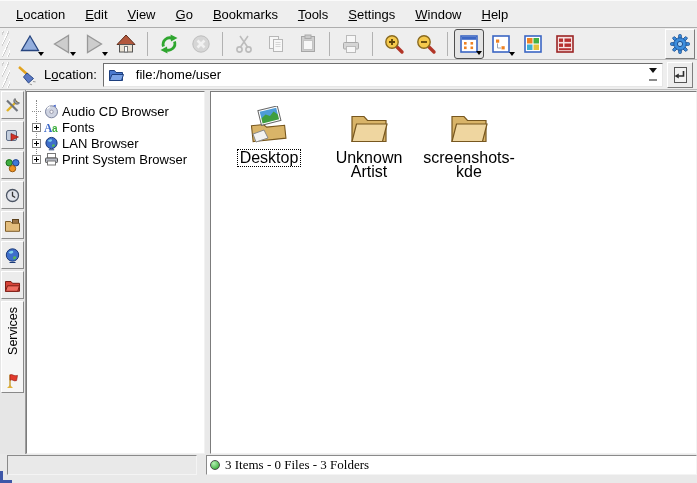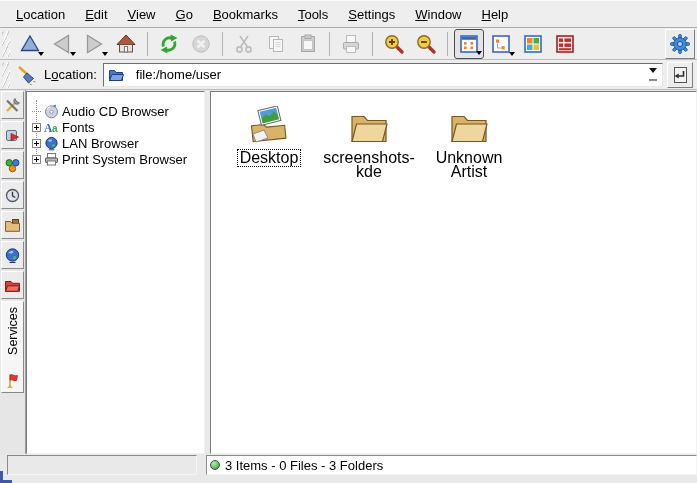--- a/index.html
+++ b/index.html
@@ -53,21 +53,21 @@
   .trow-label { white-space:nowrap; font-size:13px; }
 
   .splitter { width:5px; flex:0 0 auto; background:#e9e9e9; }
   .mainview { flex:1 1 auto; background:#ffffff; border:1px solid; border-color:#7c7c7c #f2f2f2 #f2f2f2 #7c7c7c; margin:1px 0 0 0; padding:12px 0 0 8px; display:flex; align-items:flex-start; }
   .fitem { width:100px; display:flex; flex-direction:column; align-items:center; text-align:center; }
   .ficon { height:40px; display:flex; align-items:flex-end; justify-content:center; margin-bottom:6px; }
   .flabel { font-size:16px; line-height:14px; padding:1px 2px; max-width:96px; }
   .flabel.sel { outline:1px dotted #000; }
 
   
-  .statusrow { height:21px; flex:0 0 auto; display:flex; align-items:stretch; background:#e9e9e9; padding-top:1px; }
+  .statusrow { height:21px; flex:0 0 auto; display:flex; align-items:stretch; background:#e9e9e9; padding-top:1px;font-family:Liberation Serif, serif; }
   .status-left { width:190px; margin-left:7px; border:1px solid; border-color:#8a8a8a #f4f4f4 #f4f4f4 #8a8a8a; background:#e9e9e9; flex:0 0 auto; }
   .status-main { flex:1 1 auto; margin-left:9px; border:1px solid; border-color:#8a8a8a #f4f4f4 #f4f4f4 #8a8a8a; background:#ffffff; display:flex; align-items:center; gap:5px; padding-left:3px; }
   .led { width:10px; height:10px; border-radius:50%; border:1px solid #4c4c4c; background:radial-gradient(circle at 35% 30%, #b4f0b4, #22a022); flex:0 0 auto; }
   .bottomstrip { height:8px; flex:0 0 auto; background:#e9e9e9; }
   .bluecorner-v { position:absolute; left:0; bottom:0; width:3px; height:12px; background:#3e57a8; }
   .bluecorner-h { position:absolute; left:0; bottom:0; width:12px; height:3px; background:#3e57a8; }
   svg { display:block; }
 </style>
 </head>
 <body>
@@ -443,30 +443,30 @@
           </div>
           <span class="flabel sel">Desktop</span>
         </div>
         <div class="fitem">
           <div class="ficon">
             <svg width="40" height="34" viewBox="0 0 40 34">
               <path d="M3,6.5 h12 l3.5,4 h18.5 v21 h-34 z" fill="#d9b468" stroke="#77571f" stroke-width="1.2"></path>
               <path d="M3,31.5 L7.5,14 h30.5 L33.5,31.5 z" fill="#efd6a0" stroke="#77571f" stroke-width="1.2"></path>
             </svg>
           </div>
-          <span class="flabel">screenshots-kde</span>
+          <span class="flabel">Unknown Artist</span>
         </div>
         <div class="fitem">
           <div class="ficon">
             <svg width="40" height="34" viewBox="0 0 40 34">
               <path d="M3,6.5 h12 l3.5,4 h18.5 v21 h-34 z" fill="#d9b468" stroke="#77571f" stroke-width="1.2"></path>
               <path d="M3,31.5 L7.5,14 h30.5 L33.5,31.5 z" fill="#efd6a0" stroke="#77571f" stroke-width="1.2"></path>
             </svg>
           </div>
-          <span class="flabel">Unknown Artist</span>
+          <span class="flabel">screenshots-kde</span>
         </div>
       </div>
   </div>
 
   <div class="statusrow">
     <div class="status-left"></div>
     <div class="status-main">
       <div class="led"></div>
       <span>3 Items - 0 Files - 3 Folders</span>
     </div>

